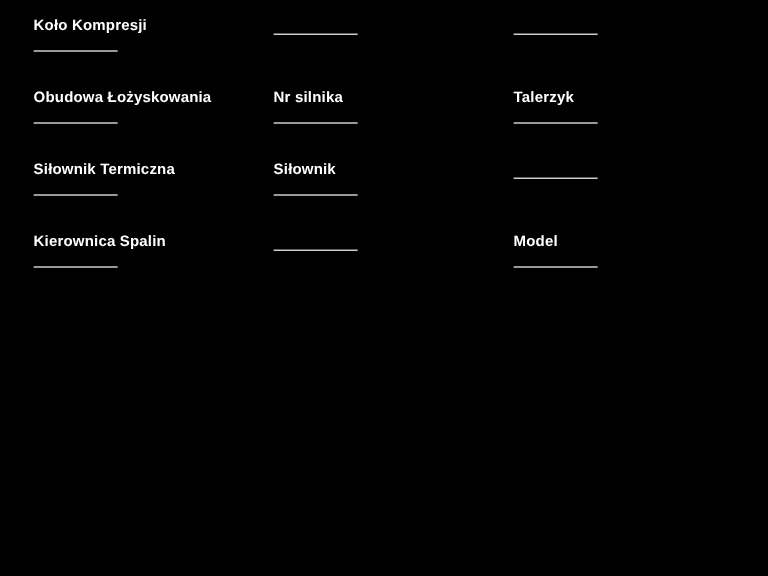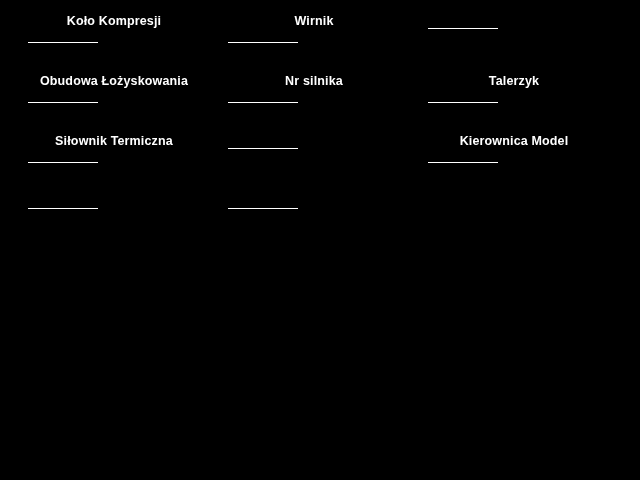--- a/index.html
+++ b/index.html
@@ -11,21 +11,20 @@
     width: 640px;
     height: 480px;
     overflow: hidden;
     font-family: "Liberation Sans", sans-serif;
   }
   #page {
     position: relative;
     width: 640px;
     height: 480px;
     background: #000000;
-    text-align: center;
   }
   .form-grid {
     position: absolute;
     top: 0;
     left: 0;
     width: 640px;
     padding-top: 14px;
     box-sizing: border-box;
     display: grid;
     grid-template-columns: 200px 200px 200px;
@@ -64,21 +63,20 @@
 <div id="page">
 
   <div class="form-grid">
 
     <div class="field">
       <span class="field-label">Koło Kompresji</span>
       <span class="field-line"></span>
     </div>
 
     <div class="field">
-      <span class="field-label">Wirnik</span>
       <span class="field-line"></span>
     </div>
 
     <div class="field">
       <span class="field-line"></span>
     </div>
 
     <div class="field wide">
       <span class="field-label">Obudowa Łożyskowania</span>
       <span class="field-line"></span>
@@ -92,33 +90,38 @@
     <div class="field">
       <span class="field-label">Talerzyk</span>
       <span class="field-line"></span>
     </div>
 
     <div class="field">
       <span class="field-label">Siłownik Termiczna</span>
       <span class="field-line"></span>
     </div>
 
-
     <div class="field">
-      <span class="field-line"></span>
-    </div>
-
-    <div class="field">
-      <span class="field-label">Kierownica Model</span>
+      <span class="field-label">Siłownik</span>
       <span class="field-line"></span>
     </div>
 
     <div class="field">
       <span class="field-line"></span>
     </div>
 
     <div class="field">
+      <span class="field-label">Kierownica Spalin</span>
+      <span class="field-line"></span>
+    </div>
+
+    <div class="field">
+      <span class="field-line"></span>
+    </div>
+
+    <div class="field">
+      <span class="field-label">Model</span>
       <span class="field-line"></span>
     </div>
 
   </div>
 
 </div>
 
 </body></html>

